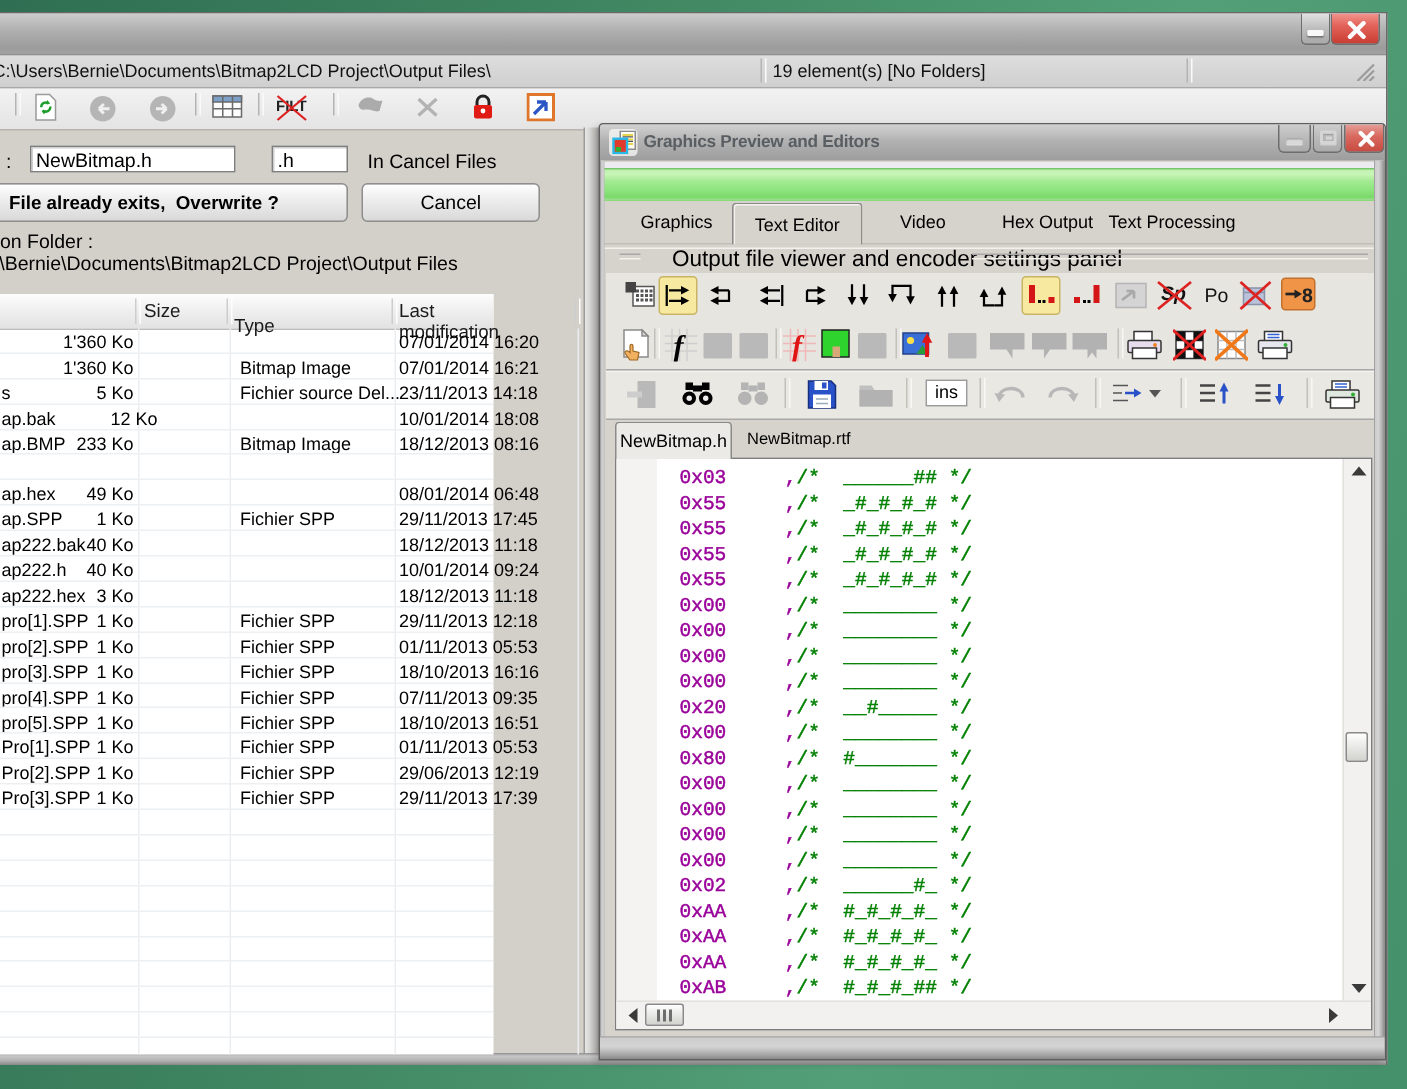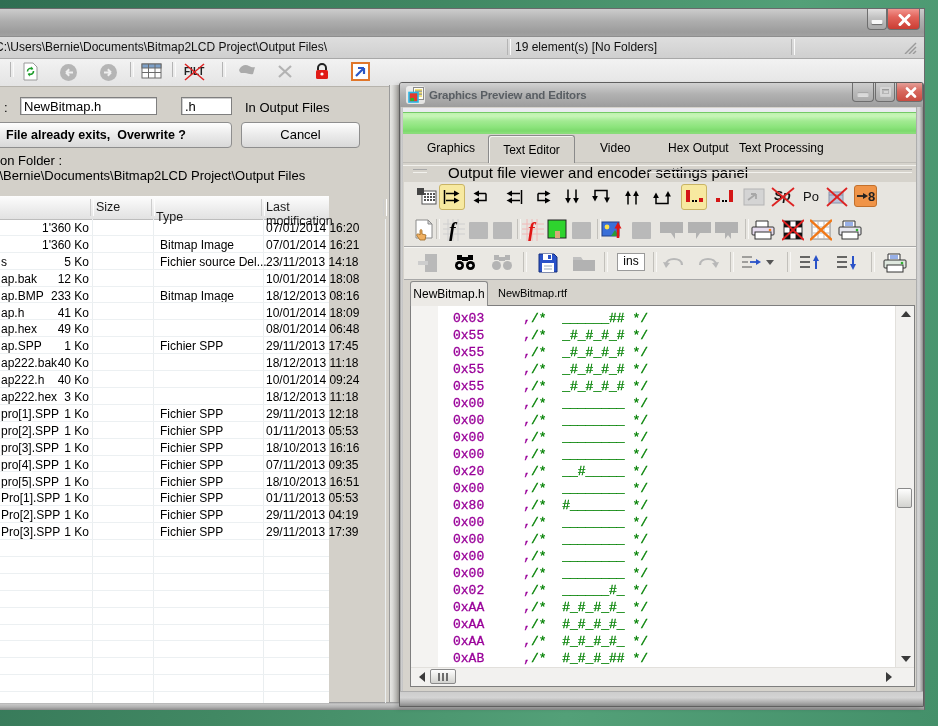--- a/index.html
+++ b/index.html
@@ -183,21 +183,21 @@
 
     <svg class="ti" style="left:351px;" width="19" height="19">
       <rect x="1" y="1" width="17" height="17" fill="#fff" stroke="#e0762a" stroke-width="2"></rect>
       <path d="M5 14L13 6M13 6h-6M13 6v6" fill="none" stroke="#2b56c5" stroke-width="2.2"></path>
     </svg>
   </div>
   <div id="dlg">
     <span class="abs" style="left:4px;top:13px;">:</span>
     <div class="inp" style="left:20px;top:10px;width:137px;height:18px;">NewBitmap.h</div>
     <div class="inp" style="left:181px;top:10px;width:51px;height:18px;">.h</div>
-    <span class="abs" style="left:245px;top:13px;">In Output Files</span>
+    <span class="abs" style="left:245px;top:13px;">In Cancel Files</span>
     <div class="btn" style="left:-40px;top:35px;width:272px;font-weight:bold;padding-top:5px;font-size:12.5px;">File already exits,&nbsp; Overwrite ?</div>
     <div class="btn" style="left:241px;top:35px;width:119px;padding-top:4px;">Cancel</div>
     <span class="abs" style="left:0px;top:66px;">on Folder :</span>
     <span class="abs" style="left:-7px;top:81px;white-space:nowrap;">s\Bernie\Documents\Bitmap2LCD Project\Output Files</span>
   </div>
   <div id="mwbot" style="position:absolute;left:0;top:693px;width:100%;height:8px;background:linear-gradient(#8f8f8f 0,#c8c8c8 2px,#b2b2b2 5px,#888 8px);"></div>
   <div id="flist">
     <div id="fhead">
       <span class="abs" style="left:96px;top:4px;">Size</span>
       <span class="abs" style="left:156px;top:14px;">Type</span>
@@ -223,38 +223,32 @@
           <span class="rs">1'360 Ko</span>
           <span class="rt">Bitmap Image</span>
           <span class="rd">07/01/2014 16:21</span>
         </div>
 <div class="r" style="top:33.8px;">
           <span class="rn">s</span>
           <span class="rs">5 Ko</span>
           <span class="rt">Fichier source Del...</span>
           <span class="rd">23/11/2013 14:18</span>
         </div>
-<div class="r" style="top:50.7px;">
+<div class="r" style="top:50.7px;padding-left:16px;">
           <span class="rn">ap.bak</span>
           <span class="rs">12 Ko</span>
           <span class="rt"></span>
           <span class="rd">10/01/2014 18:08</span>
         </div>
 <div class="r" style="top:67.6px;">
           <span class="rn">ap.BMP</span>
           <span class="rs">233 Ko</span>
           <span class="rt">Bitmap Image</span>
           <span class="rd">18/12/2013 08:16</span>
         </div>
-<div class="r" style="top:84.5px;">
-          <span class="rn">ap.h</span>
-          <span class="rs">41 Ko</span>
-          <span class="rt"></span>
-          <span class="rd">10/01/2014 18:09</span>
-        </div>
 <div class="r" style="top:101.4px;">
           <span class="rn">ap.hex</span>
           <span class="rs">49 Ko</span>
           <span class="rt"></span>
           <span class="rd">08/01/2014 06:48</span>
         </div>
 <div class="r" style="top:118.3px;">
           <span class="rn">ap.SPP</span>
           <span class="rs">1 Ko</span>
           <span class="rt">Fichier SPP</span>
@@ -311,21 +305,21 @@
 <div class="r" style="top:270.4px;">
           <span class="rn">Pro[1].SPP</span>
           <span class="rs">1 Ko</span>
           <span class="rt">Fichier SPP</span>
           <span class="rd">01/11/2013 05:53</span>
         </div>
 <div class="r" style="top:287.3px;">
           <span class="rn">Pro[2].SPP</span>
           <span class="rs">1 Ko</span>
           <span class="rt">Fichier SPP</span>
-          <span class="rd">29/11/2013 04:19</span>
+          <span class="rd">29/06/2013 12:19</span>
         </div>
 <div class="r" style="top:304.2px;">
           <span class="rn">Pro[3].SPP</span>
           <span class="rs">1 Ko</span>
           <span class="rt">Fichier SPP</span>
           <span class="rd">29/11/2013 17:39</span>
         </div>
 <div class="hl" style="top:16px;"></div>
         <div class="hl" style="top:33px;"></div>
         <div class="hl" style="top:50px;"></div>

